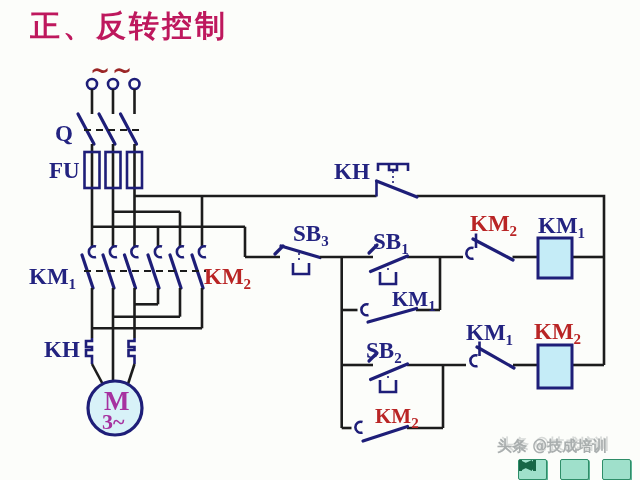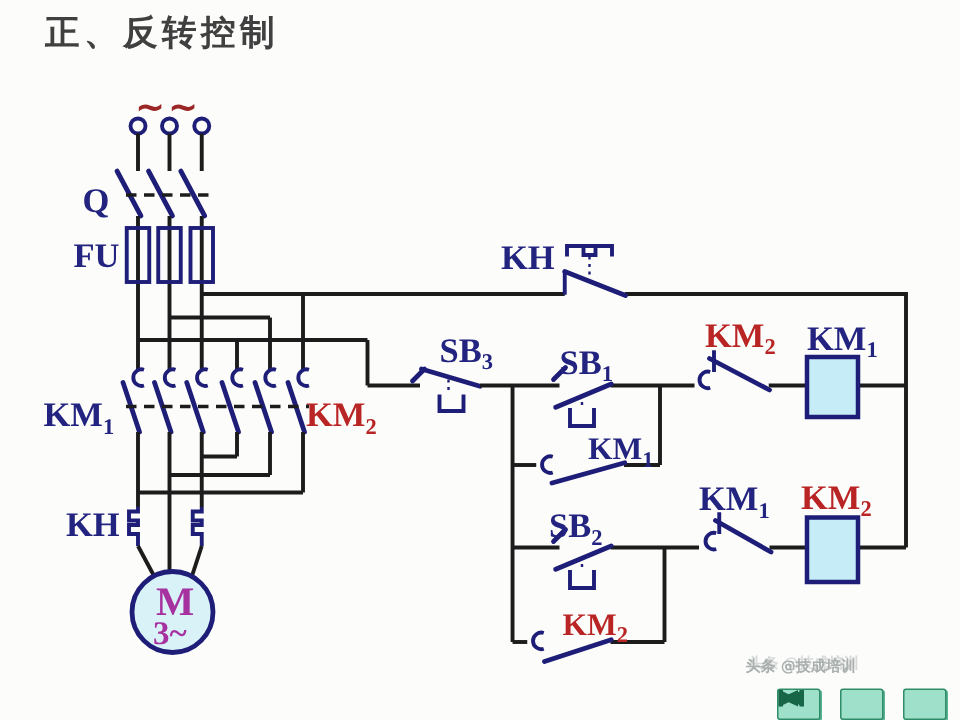--- a/index.html
+++ b/index.html
@@ -1,35 +1,35 @@
 <!DOCTYPE html>
 <html><head>
 <meta charset="utf-8">
 <style>
   html,body{margin:0;padding:0;background:#e8e8e4;}
   #stage{position:relative;width:640px;height:480px;background:#fcfdfa;overflow:hidden;
          font-family:"DejaVu Sans",sans-serif;}
-  #title{position:absolute;left:30px;top:6px;font-size:23px;font-weight:bold;
-         color:#404040;letter-spacing:3px;white-space:nowrap;}
+  #title{position:absolute;left:30px;top:6px;font-size:30px;font-weight:bold;
+         color:#be185d;letter-spacing:3px;white-space:nowrap;}
   svg{position:absolute;left:0;top:0;}
   svg text{font-family:"Liberation Serif","DejaVu Serif",serif;font-weight:bold;}
   .lbl-navy{fill:#232380;font-size:23px;}
   .lbl-red{fill:#b92525;font-size:23px;}
   .lbl-sm{font-size:21px;}
   .sub{font-size:15px;}
   .ac{fill:#9b2626;font-size:24px;font-family:"DejaVu Sans",sans-serif;}
   .motor-m{fill:#a632a0;font-size:27px;}
   .motor-p{fill:#a632a0;font-size:22px;}
   .wire{stroke:#1c1c1c;stroke-width:2.6;fill:none;}
   .dash{stroke:#1c1c1c;stroke-width:2.2;fill:none;stroke-dasharray:7 5;}
   .sym{stroke:#1e1e78;stroke-width:2.6;fill:none;}
   .blade{stroke:#1e1e78;stroke-width:3.2;fill:none;stroke-linecap:round;}
   .dot{stroke:#1e1e78;stroke-width:1.6;fill:none;stroke-dasharray:2 3;}
   .coil{fill:#c5ecf7;stroke:#1e1e78;stroke-width:3;}
-  #watermark{position:absolute;left:497px;top:437px;width:142px;font-size:10px;
+  #watermark{position:absolute;left:497px;top:437px;width:142px;font-size:15px;
     font-weight:bold;color:#a9aeae;text-shadow:2px -2px 0 rgba(170,176,176,.45);
     white-space:nowrap;}
   #navbar{position:absolute;left:518px;top:459px;display:flex;gap:13px;}
   .navbtn{width:27px;height:19px;background:#9fe0cb;border:1.5px solid #2e8d68;
     border-radius:2px;display:flex;align-items:center;justify-content:center;
     box-shadow:1px 1px 0 #5bb394;cursor:pointer;}
 </style>
 </head>
 <body>
 

